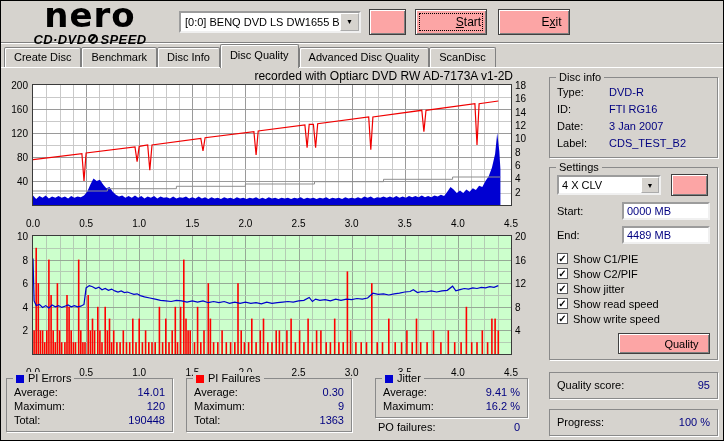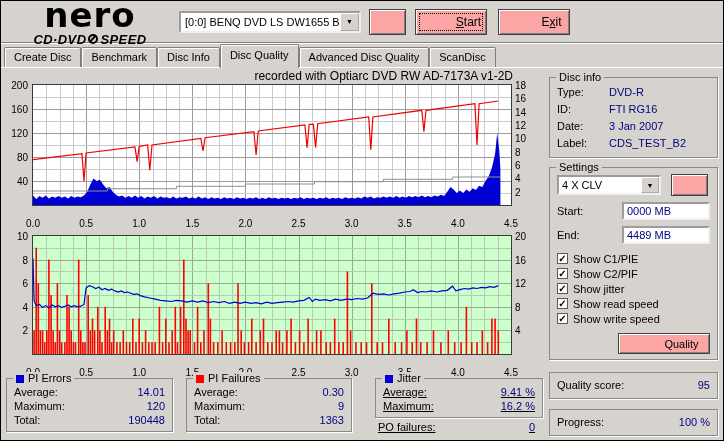--- a/index.html
+++ b/index.html
@@ -53,21 +53,21 @@
   .legend{position:absolute;top:-7px;left:6px;background:#d6d3ce;padding:0 3px;
           display:flex;align-items:center;gap:4px;line-height:13px;}
   .sq{width:8px;height:8px;display:inline-block;flex:none;}
   .row{display:flex;justify-content:space-between;line-height:14px;}
   .val{color:#000080;}
   
   .stats{display:flex;align-items:flex-start;margin-top:10px;}
   .sgroup{padding:6px 7px 4px;}
   .g-pie{margin-left:5px;width:167px;}
   .g-pif{margin-left:13px;width:166px;}
-  .jwrap{margin-left:23px;width:168px;flex:none;text-decoration:underline;}
+  .jwrap{margin-left:23px;width:153px;flex:none;}
   .po-row{display:flex;justify-content:space-between;padding:3px 8px 0 3px;line-height:13px;}
   
   .side .group{margin-left:3px;padding:6px 7px 5px;}
   .side .irow{display:flex;line-height:17px;}
   .side .irow .lbl{width:52px;flex:none;}
   #g-discinfo{margin-top:8px;}
   #g-settings{margin-top:9px;}
   .sel-row{display:flex;align-items:center;}
   .select{width:104px;height:20px;background:#fff;border:2px inset #f0f0f0;box-sizing:border-box;
           display:flex;align-items:center;padding-left:3px;}

